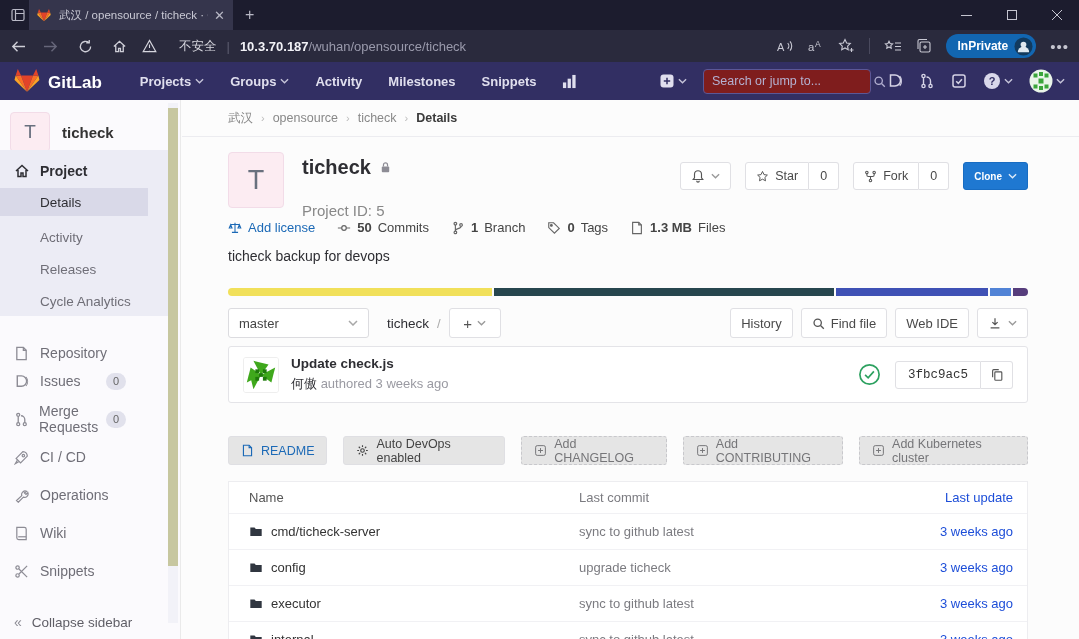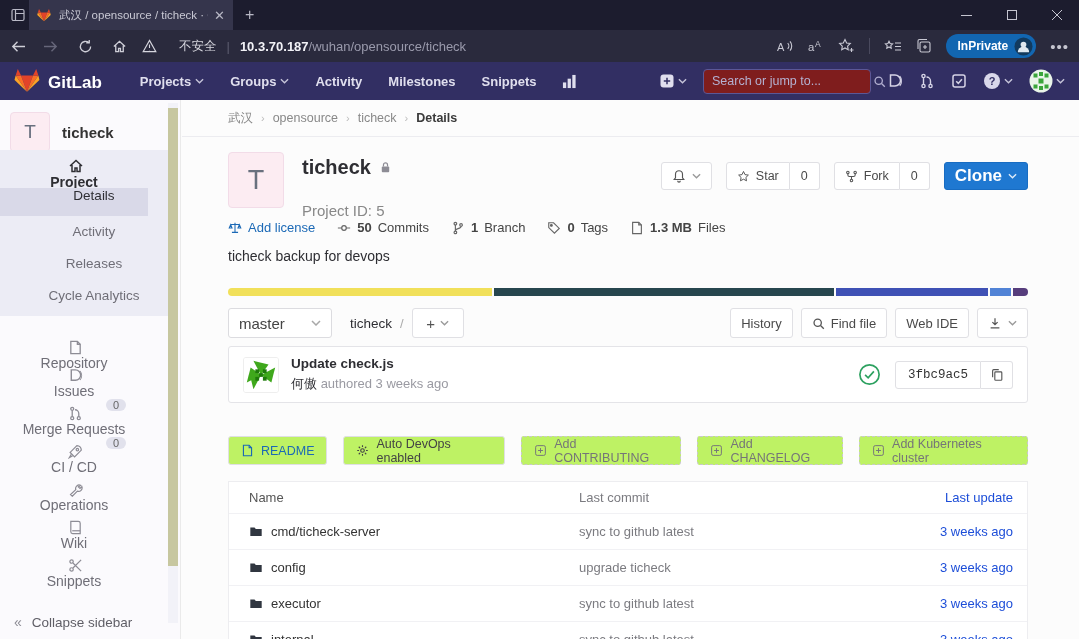--- a/index.html
+++ b/index.html
@@ -53,21 +53,21 @@
   .caret { color:inherit; opacity:.85; }
 
   
   .sidebar { position:absolute; top:100px; left:0; width:181px; height:539px; background:#fbfafd;
              border-right:1px solid #eaeaea; }
   .sb-head { position:absolute; top:12px; left:10px; display:flex; align-items:center; gap:12px; }
   .sb-avatar { width:40px; height:40px; background:#fcecf2; border:1px solid #f2dce8; border-radius:4px;
                display:flex; align-items:center; justify-content:center; font-size:19px; color:#68707e; }
   .sb-proj-name { font-size:15px; font-weight:bold; color:#333; }
   .sb-group { position:absolute; top:50px; left:0; width:168px; height:166px; background:#ececf5; }
-  .sb-row { position:absolute; left:0; width:148px; height:26px; display:flex; align-items:center; font-size:14px;flex-direction:column; }
+  .sb-row { position:absolute; left:0; width:148px; height:26px; display:flex; align-items:center; font-size:14px; }
   .sb-row .ic { width:16px; margin-left:14px; margin-right:10px; color:#8d8c95; }
   .sb-label { color:#6f6e77; }
   .sb-row.strong .sb-label { color:#2e2e33; font-weight:bold; }
   .sb-row.strong .ic { color:#2e2e33; }
   .sb-sub { padding-left:40px; font-size:13.5px; color:#6f6e77; }
   .sb-active { background:#d9d9e8; color:#2e2e33 !important; }
   .sb-badge { margin-left:auto; margin-right:22px; min-width:20px; height:17px; border-radius:9px;
               background:#e1e1ec; color:#666; font-size:11px; display:flex; align-items:center; justify-content:center; padding:0 4px; }
   .sb-collapse { position:absolute; left:0; top:510px; width:168px; height:24px; display:flex; align-items:center;
                  font-size:13.5px; color:#5f5e66; }
@@ -90,37 +90,37 @@
   .proj-meta { margin-left:18px; padding-top:4px; }
   .proj-title { font-size:20px; font-weight:bold; color:#2e2e33; display:flex; align-items:center; gap:8px; }
   .proj-title .ic { color:#8d8c95; }
   .proj-id { font-size:15px; color:#888; margin-top:23px; }
   .head-actions { position:absolute; right:0; top:10px; display:flex; align-items:center; gap:14px; }
   .btn { height:28px; border:1px solid #e0e0e4; background:#fff; border-radius:3px; font-size:12.5px;
          color:#4a4a4a; display:inline-flex; align-items:center; justify-content:center; padding:0 10px; gap:6px; }
   .btn-group { display:inline-flex; }
   .btn-group .btn:first-child { border-radius:3px 0 0 3px; }
   .btn-group .btn:last-child { border-radius:0 3px 3px 0; border-left:0; min-width:30px; }
-  .btn-primary { background:#1f78d1; border-color:#186cc2; color:#fff; font-weight:bold; font-size:17px; }
+  .btn-primary { background:#1f78d1; border-color:#186cc2; color:#fff; font-weight:bold; font-size:10px; }
 
   .stats { top:120px; display:flex; align-items:center; gap:22px; font-size:13px; color:#444; }
   .stat { display:flex; align-items:center; gap:6px; }
   .stat .ic { color:#666; }
   .stat b { font-weight:bold; }
   .stat-link { color:#1b69b6; }
   .stat-link .ic { color:#1b69b6; }
 
   .desc { top:148px; font-size:14px; color:#2e2e33; }
 
   .langbar { top:188px; height:8px; display:flex; gap:2px; border-radius:4px; overflow:hidden; }
   .langbar div { height:8px; }
 
   .treebar { top:208px; height:30px; display:flex; align-items:center; }
-  .select { width:104px; height:30px; border:1px solid #dcdce0; border-radius:3px; background:#fff;
-            display:flex; align-items:center; padding:0 10px; font-size:15px; color:#444; }
+  .select { width:141px; height:30px; border:1px solid #dcdce0; border-radius:3px; background:#fff;
+            display:flex; align-items:center; padding:0 10px; font-size:13px; color:#444; }
   .select .caret { margin-left:auto; color:#999; }
   .tree-path { margin-left:18px; font-size:13.5px; color:#2e2e33; }
   .tree-slash { color:#aaa; margin:0 8px; font-size:13px; }
   .plus-btn { width:52px; height:30px; border:1px solid #e0e0e4; border-radius:3px; background:#fff;
               display:flex; align-items:center; justify-content:center; gap:5px; color:#555; font-size:15px; }
   .tree-actions { margin-left:auto; display:flex; gap:8px; }
   .tree-actions .btn { height:30px; font-size:13px; }
 
   .commit-box { top:246px; height:57px; border:1px solid #e4e4e8; border-radius:3px; background:#fff;
                 display:flex; align-items:center; padding:0 14px; }
@@ -131,21 +131,21 @@
   .commit-author { color:#2e2e33; }
   .commit-meta { color:#9a9aa2; }
   .commit-right { margin-left:auto; display:flex; align-items:center; gap:14px; }
   .sha-box { height:28px; border:1px solid #e0e0e4; border-radius:3px 0 0 3px; background:#fff;
              display:flex; align-items:center; padding:0 12px; font-family:"Liberation Mono", monospace;
              font-size:12.5px; color:#333; }
   .copy-btn { width:32px; height:28px; border:1px solid #e0e0e4; border-left:0; border-radius:0 3px 3px 0;
               background:#fff; display:flex; align-items:center; justify-content:center; color:#555; }
 
   .file-actions { top:336px; display:flex; align-items:center; gap:16px; }
-  .fa-btn { height:29px; border:1px solid #dfdfe3; border-radius:3px; background:#bef264; font-size:12.5px;
+  .fa-btn { height:29px; border:1px solid #dfdfe3; border-radius:3px; background:#e5e5e5; font-size:12.5px;
             display:inline-flex; align-items:center; gap:7px; padding:0 12px; color:#444; }
   .fa-btn.blue { color:#1b69b6; }
   .fa-btn.dashed { border-style:dashed; border-color:#c8c8cc; color:#757578; }
 
   .tree-table { top:381px; border:1px solid #ededf0; background:#fff; }
   .tt-row { display:flex; align-items:center; height:36px; border-top:1px solid #f1f1f4; font-size:13px; }
   .tt-head { height:31px; border-top:0; color:#555; }
   .col-name { flex:1; padding-left:20px; display:flex; align-items:center; gap:8px; color:#333; }
   .col-name .ic { color:#303640; }
   .col-commit { width:306px; color:#7b7b80; }
@@ -746,30 +746,30 @@
         </span>
       <span>Auto DevOps enabled</span>
     </span>
     <span class="fa-btn dashed">
       <span>
           <svg width="13" height="13" viewBox="0 0 16 16" fill="none" stroke="currentColor" stroke-width="1.2">
             <rect x="2" y="2" width="12" height="12" rx="2"></rect>
             <path d="M8 5v6M5 8h6"></path>
           </svg>
         </span>
-      <span>Add CONTRIBUTING</span>
+      <span>Add CHANGELOG</span>
     </span>
     <span class="fa-btn dashed">
       <span>
           <svg width="13" height="13" viewBox="0 0 16 16" fill="none" stroke="currentColor" stroke-width="1.2">
             <rect x="2" y="2" width="12" height="12" rx="2"></rect>
             <path d="M8 5v6M5 8h6"></path>
           </svg>
         </span>
-      <span>Add CHANGELOG</span>
+      <span>Add CONTRIBUTING</span>
     </span>
     <span class="fa-btn dashed">
       <span>
           <svg width="13" height="13" viewBox="0 0 16 16" fill="none" stroke="currentColor" stroke-width="1.2">
             <rect x="2" y="2" width="12" height="12" rx="2"></rect>
             <path d="M8 5v6M5 8h6"></path>
           </svg>
         </span>
       <span>Add Kubernetes cluster</span>
     </span>

